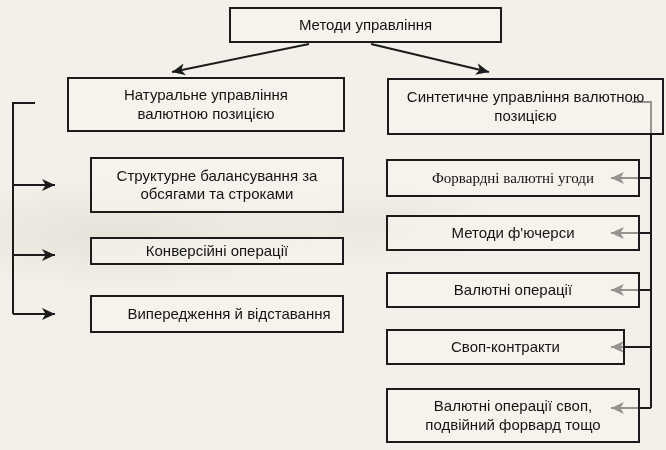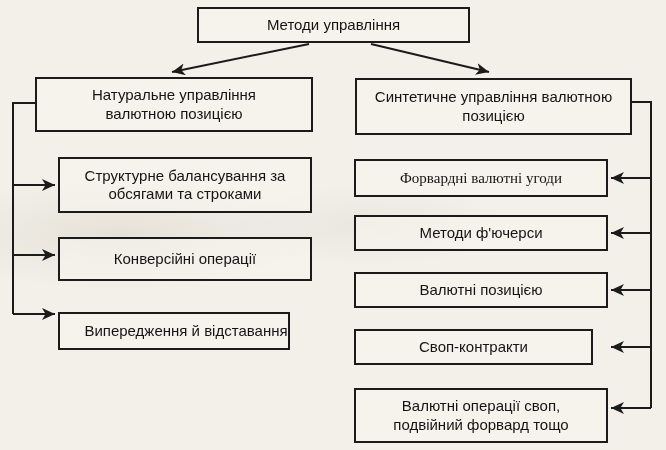--- a/index.html
+++ b/index.html
@@ -18,27 +18,28 @@
   .wires{position:absolute;left:0;top:0;width:666px;height:450px;}
   .box{
     position:absolute;box-sizing:border-box;
     border:2px solid #1b1b1b;
     display:flex;align-items:center;justify-content:center;
     text-align:center;
     color:#141414;
     font-size:15px;line-height:1.22;
     white-space:pre-line;
     background:rgba(247,245,239,.55);
+    margin-left:32px;
   }
   .root {left:197px;top:7px;  width:273px;height:36px;}
   .lhead{left:35px; top:77px; width:278px;height:55px;}
   .rhead{left:355px;top:78px; width:277px;height:57px;}
   .l1   {left:58px; top:157px;width:254px;height:56px;}
-  .l2   {left:58px; top:237px;width:254px;height:44px;}
-  .l3   {left:58px; top:312px;width:232px;height:38px;padding-left:24px;}
+  .l2   {left:58px; top:237px;width:254px;height:28px;}
+  .l3   {left:58px; top:295px;width:254px;height:38px;padding-left:24px;}
   .r1   {left:354px;top:159px;width:254px;height:38px;font-family:Liberation Serif, serif;}
   .r2   {left:354px;top:215px;width:254px;height:36px;}
   .r3   {left:354px;top:272px;width:254px;height:36px;}
   .r4   {left:354px;top:329px;width:239px;height:36px;}
   .r5   {left:354px;top:388px;width:254px;height:55px;}
 </style>
 </head>
 <body>
 
 <div class="canvas">
@@ -93,21 +94,21 @@
     <span>Випередження й відставання</span>
   </div>
 
   <div class="box r1">
     <span>Форвардні валютні угоди</span>
   </div>
   <div class="box r2">
     <span>Методи ф'ючерси</span>
   </div>
   <div class="box r3">
-    <span>Валютні позицією</span>
+    <span>Валютні операції</span>
   </div>
   <div class="box r4">
     <span>Своп-контракти</span>
   </div>
   <div class="box r5">
     <span>Валютні операції своп,
 подвійний форвард тощо</span>
   </div>
 
 </div>

